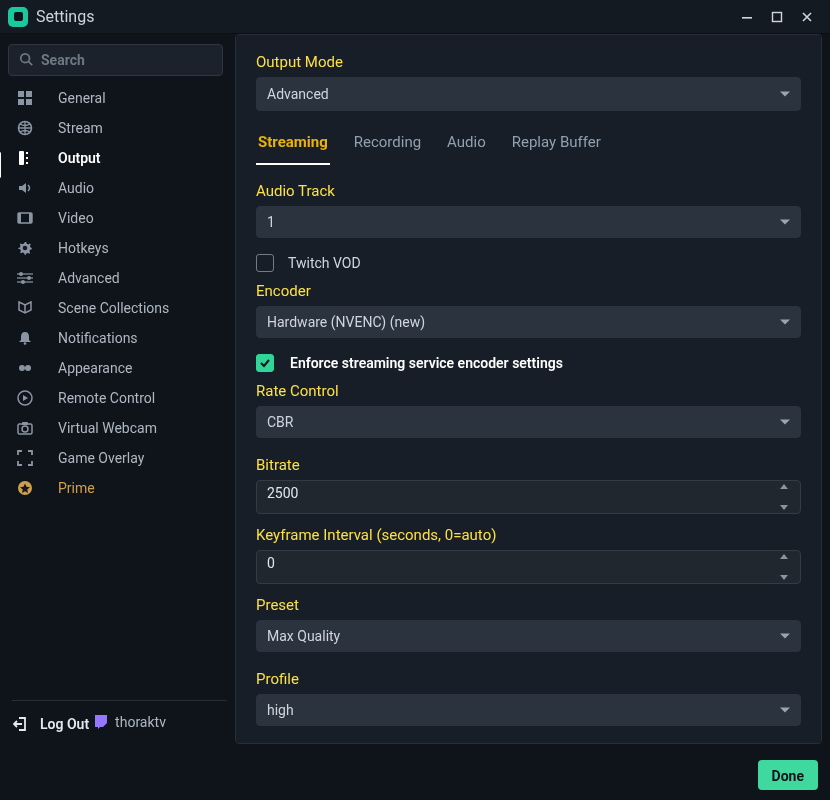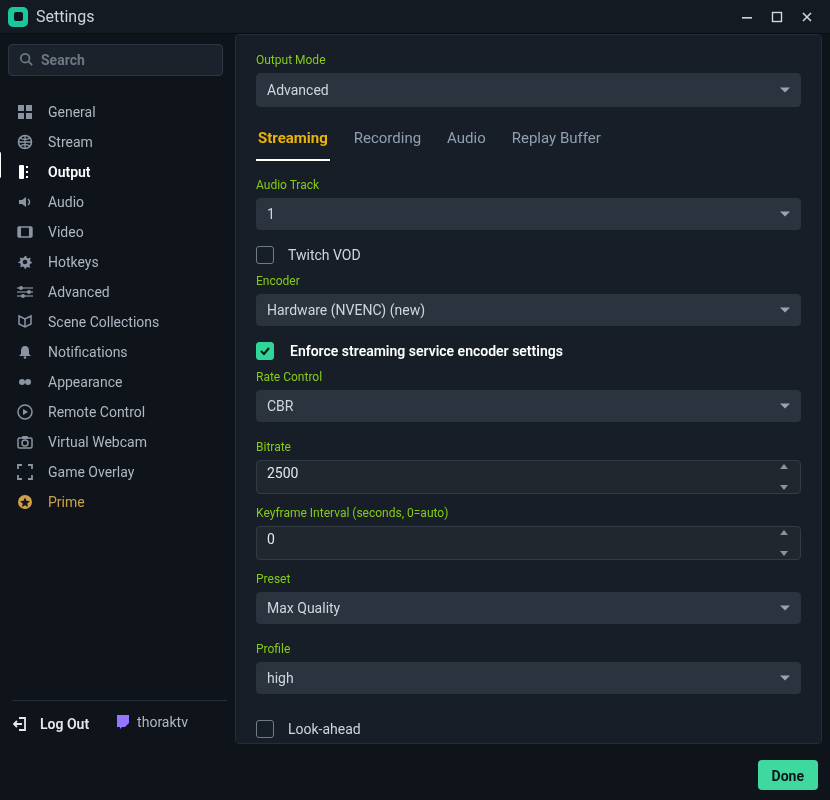--- a/index.html
+++ b/index.html
@@ -15,33 +15,33 @@
 
   .frame { position:relative; height:calc(100% - 34px); padding:0 8px 8px 8px; }
   .layout { display:flex; height:calc(100% - 48px); gap:12px; }
   .sidebar { width:215px; display:flex; flex-direction:column; }
   .search-wrap { padding:10px 0 10px 0; }
   .search { background:#1b222c; border:1px solid #2d3642; border-radius:4px; height:32px; display:flex; align-items:center; padding:0 10px; gap:8px; color:#6d7884; }
   .search input { flex:1; background:transparent; border:none; outline:none; color:#cfd6de; font-size:14px;font-weight:bold; }
   .search input::placeholder { color:#6d7884; }
 
   .navlist { display:flex; flex-direction:column; padding-top:4px; padding-bottom:6px; }
-  .nav-item { height:30px; display:flex; align-items:flex-end; gap:12px; padding:0 6px 0 6px; color:#aeb7c2; cursor:pointer; position:relative; border-radius:3px; }
+  .nav-item { height:30px; display:flex; align-items:flex-start; gap:22px; padding:0 6px 0 6px; color:#aeb7c2; cursor:pointer; position:relative; border-radius:3px; }
   .nav-item .ico { width:22px; display:flex; justify-content:center; color:#8a94a2; }
   .nav-item.active { color:#fff; font-weight:600; }
   .nav-item.active .ico { color:#fff; }
   .nav-item.active::before { content:""; position:absolute; left:-10px; top:2px; bottom:2px; width:3px; background:#fff; border-radius:2px; }
   .nav-item.prime { color:#cfa04a; }
   .nav-item.prime .ico { color:#cfa04a; }
   .ico svg { width:16px; height:16px; fill:currentColor; }
 
   .main { flex:1; background:#171e27; border:1px solid #262e3a; border-radius:4px; overflow-y:auto; }
   .main-inner { padding:14px 20px 20px 20px; display:flex; flex-direction:column; }
 
-  .label { color:#84cc16; margin-bottom:6px; margin-top:12px; font-size:12px; }
+  .label { color:#fde047; margin-bottom:6px; margin-top:12px; font-size:15px; }
   .label.first { margin-top:4px; }
 
   .select { position:relative; height:32px; background:#2b333f; border:1px solid #2b333f; border-radius:4px; display:flex; align-items:center; padding:0 36px 0 10px; color:#cfd6de; cursor:pointer; }
   .select.tall { height:34px; }
   .select .caret { position:absolute; right:10px; top:50%; transform:translateY(-50%); width:0; height:0; border-left:5px solid transparent; border-right:5px solid transparent; border-top:5px solid #9aa3b0; }
 
   .tabs { display:flex; gap:22px; margin-top:22px; border-bottom:1px solid transparent; }
   .tab { padding:0 2px 12px 2px; color:#90a0b1; font-size:15px; cursor:pointer; }
   .tab.active { color:#eab308; font-weight:700; border-bottom:2px solid #fff; }
 
@@ -54,21 +54,21 @@
 
   .spinbox { position:relative; height:34px; background:#20272f; border:1px solid #333b46; border-radius:4px; display:flex; align-items:center; padding:0 30px 8px 10px; }
   .spinbox input { background:transparent; border:none; outline:none; color:#e1e7ee; width:100%; font-size:14px; }
   .spin-btns { position:absolute; right:6px; top:3px; bottom:3px; width:14px; display:flex; flex-direction:column; justify-content:space-between; }
   .spin-btns .up, .spin-btns .down { width:0; height:0; border-left:4px solid transparent; border-right:4px solid transparent; cursor:pointer; }
   .spin-btns .up { border-bottom:5px solid #8892a0; }
   .spin-btns .down { border-top:5px solid #8892a0; }
 
   .enforce-label { margin-left:2px; }
 
-  .footer { position:absolute; left:12px; right:12px; bottom:60px; border-top:1px solid #262e3a; height:40px; width:215px; display:flex; align-items:center; gap:26px; padding-top:6px; }
+  .footer { position:absolute; left:12px; right:12px; bottom:60px; border-top:1px solid #262e3a; height:40px; width:215px; display:flex; align-items:center; gap:4px; padding-top:6px; }
   .logout { display:flex; align-items:center; gap:10px; color:#e4e9ef; font-weight:600; cursor:pointer; }
   .logout .ico { width:18px; display:flex; justify-content:center; }
   .userglyph { color:#9576ff; display:flex; gap:6px; }
   .username { color:#aeb7c2; font-weight:400; }
 
   .done-wrap { position:absolute; right:12px; bottom:10px; }
   .done-btn { background:#3fd89e; color:#0f141a; border:none; border-radius:4px; height:30px; padding:8px 14px; font-weight:700; font-size:14px; cursor:pointer; }
 
   
   .main::-webkit-scrollbar { width:8px; }

